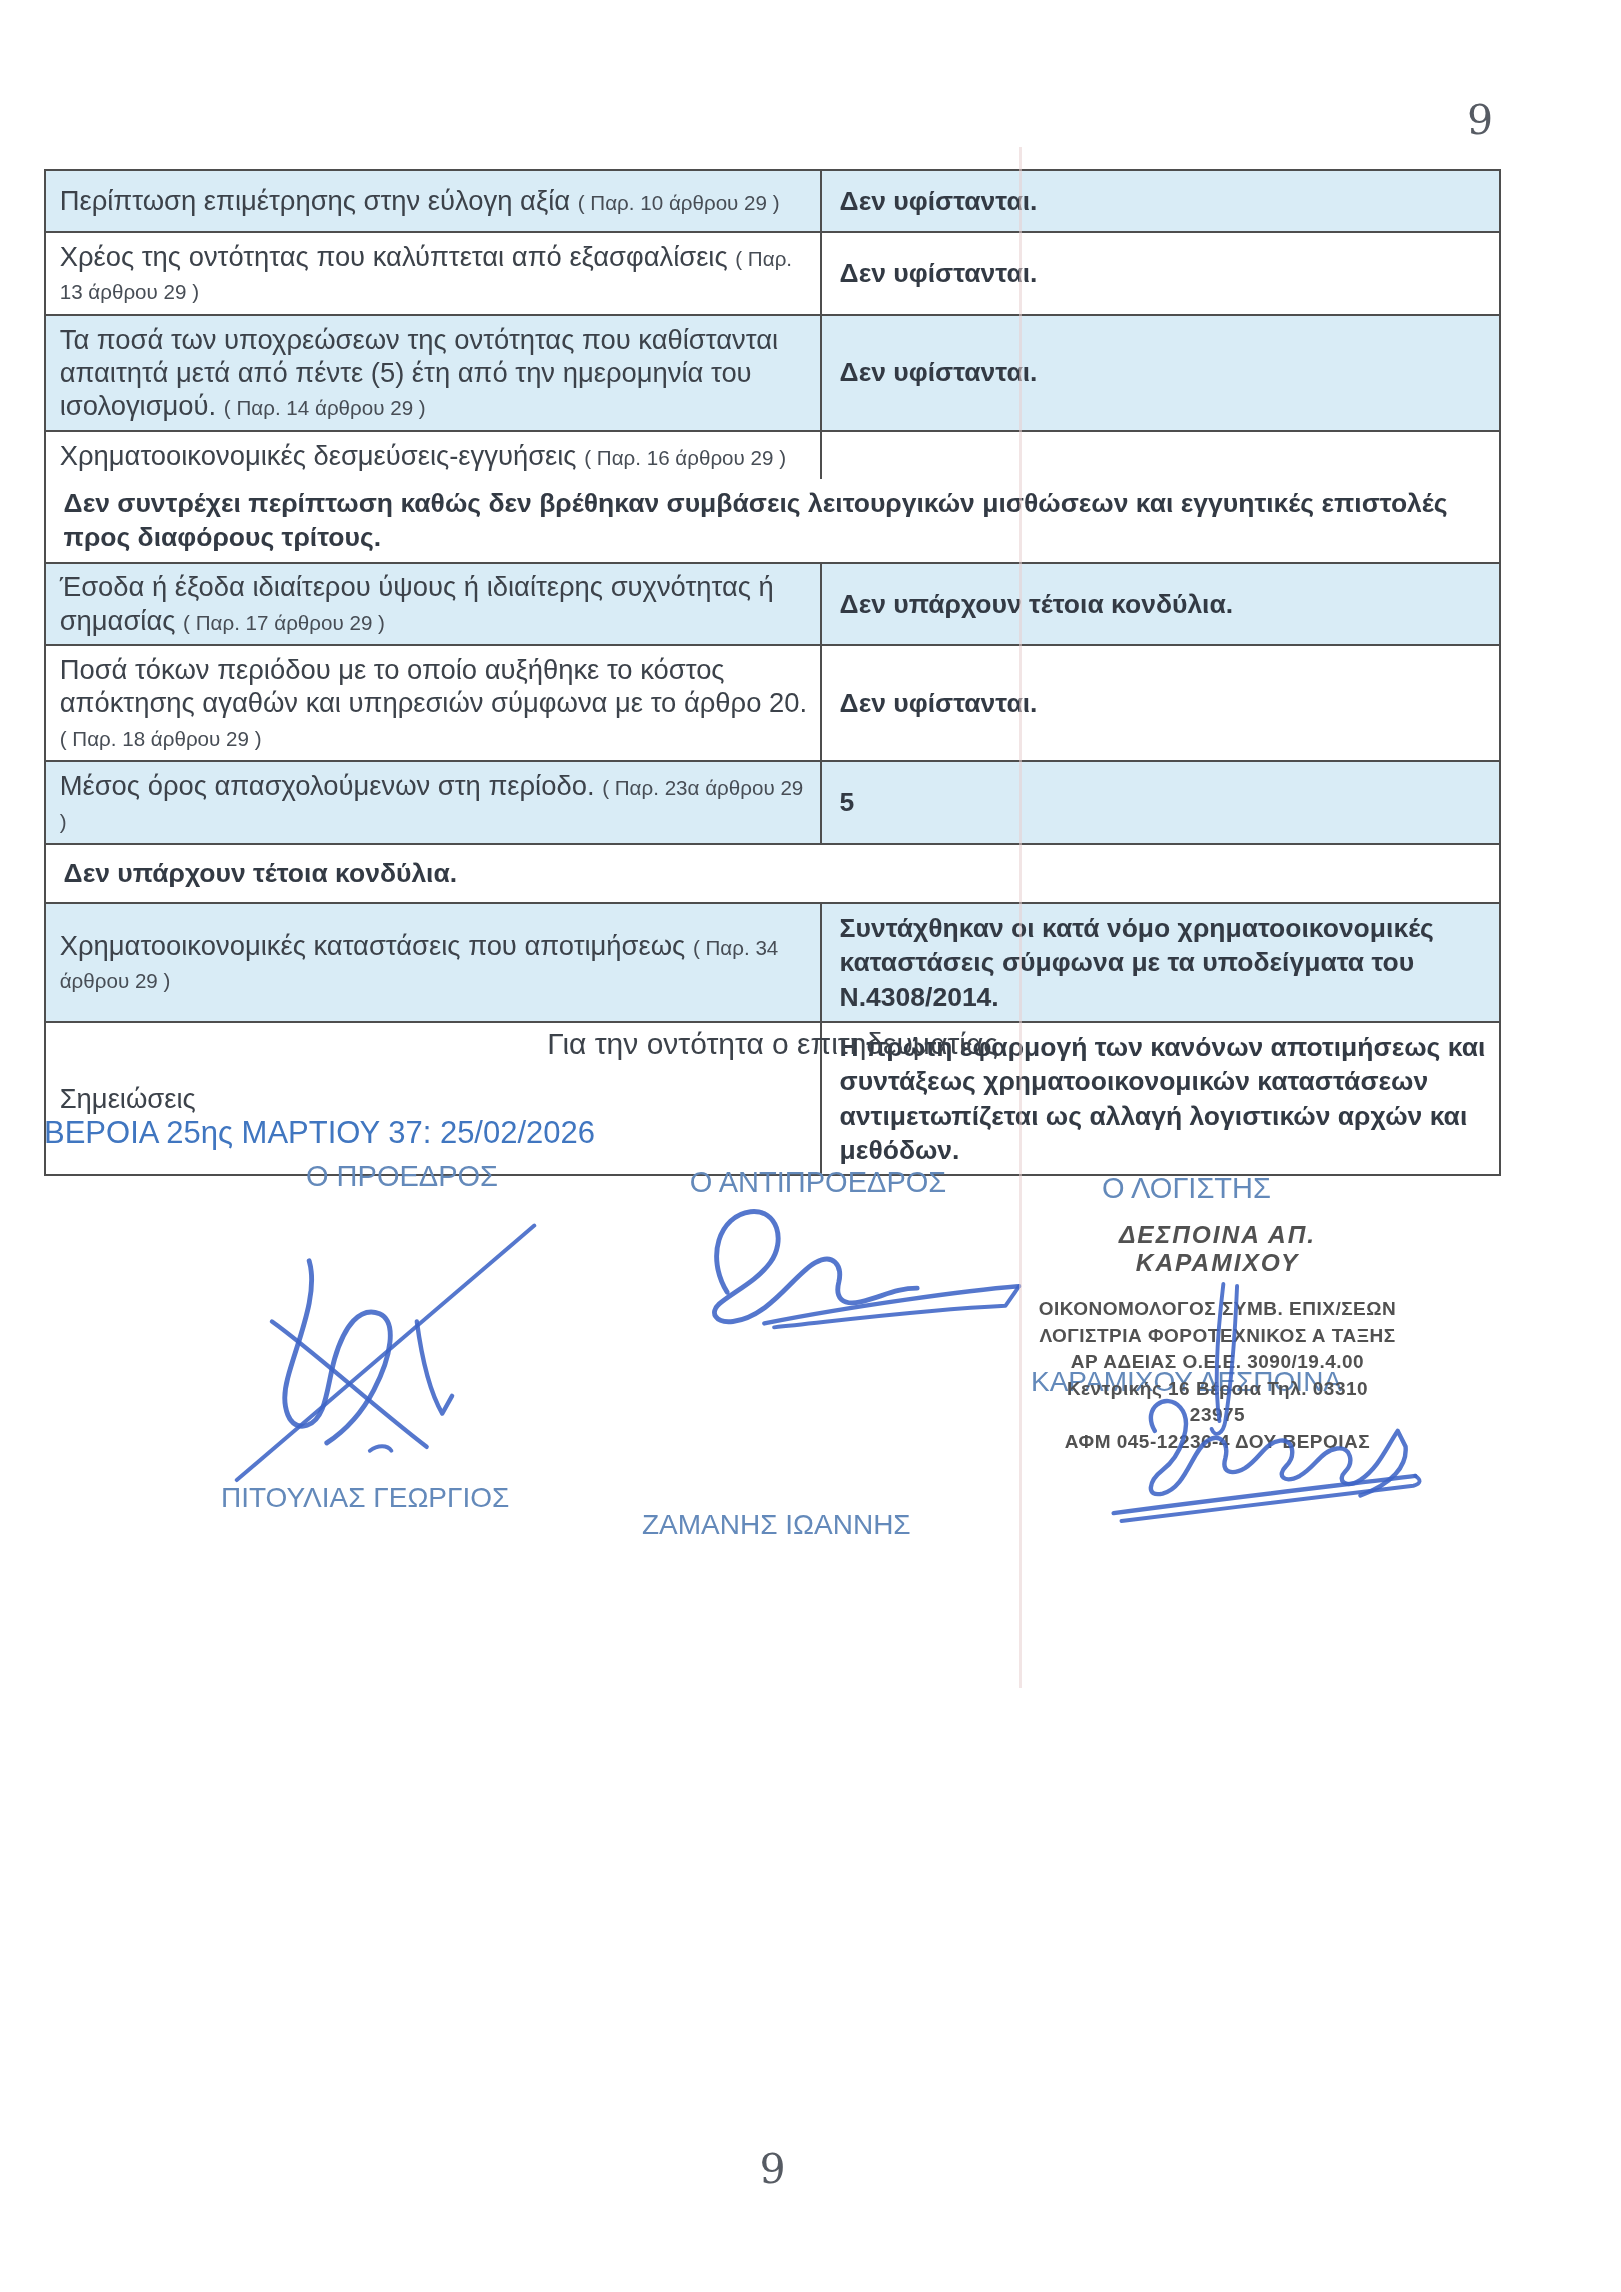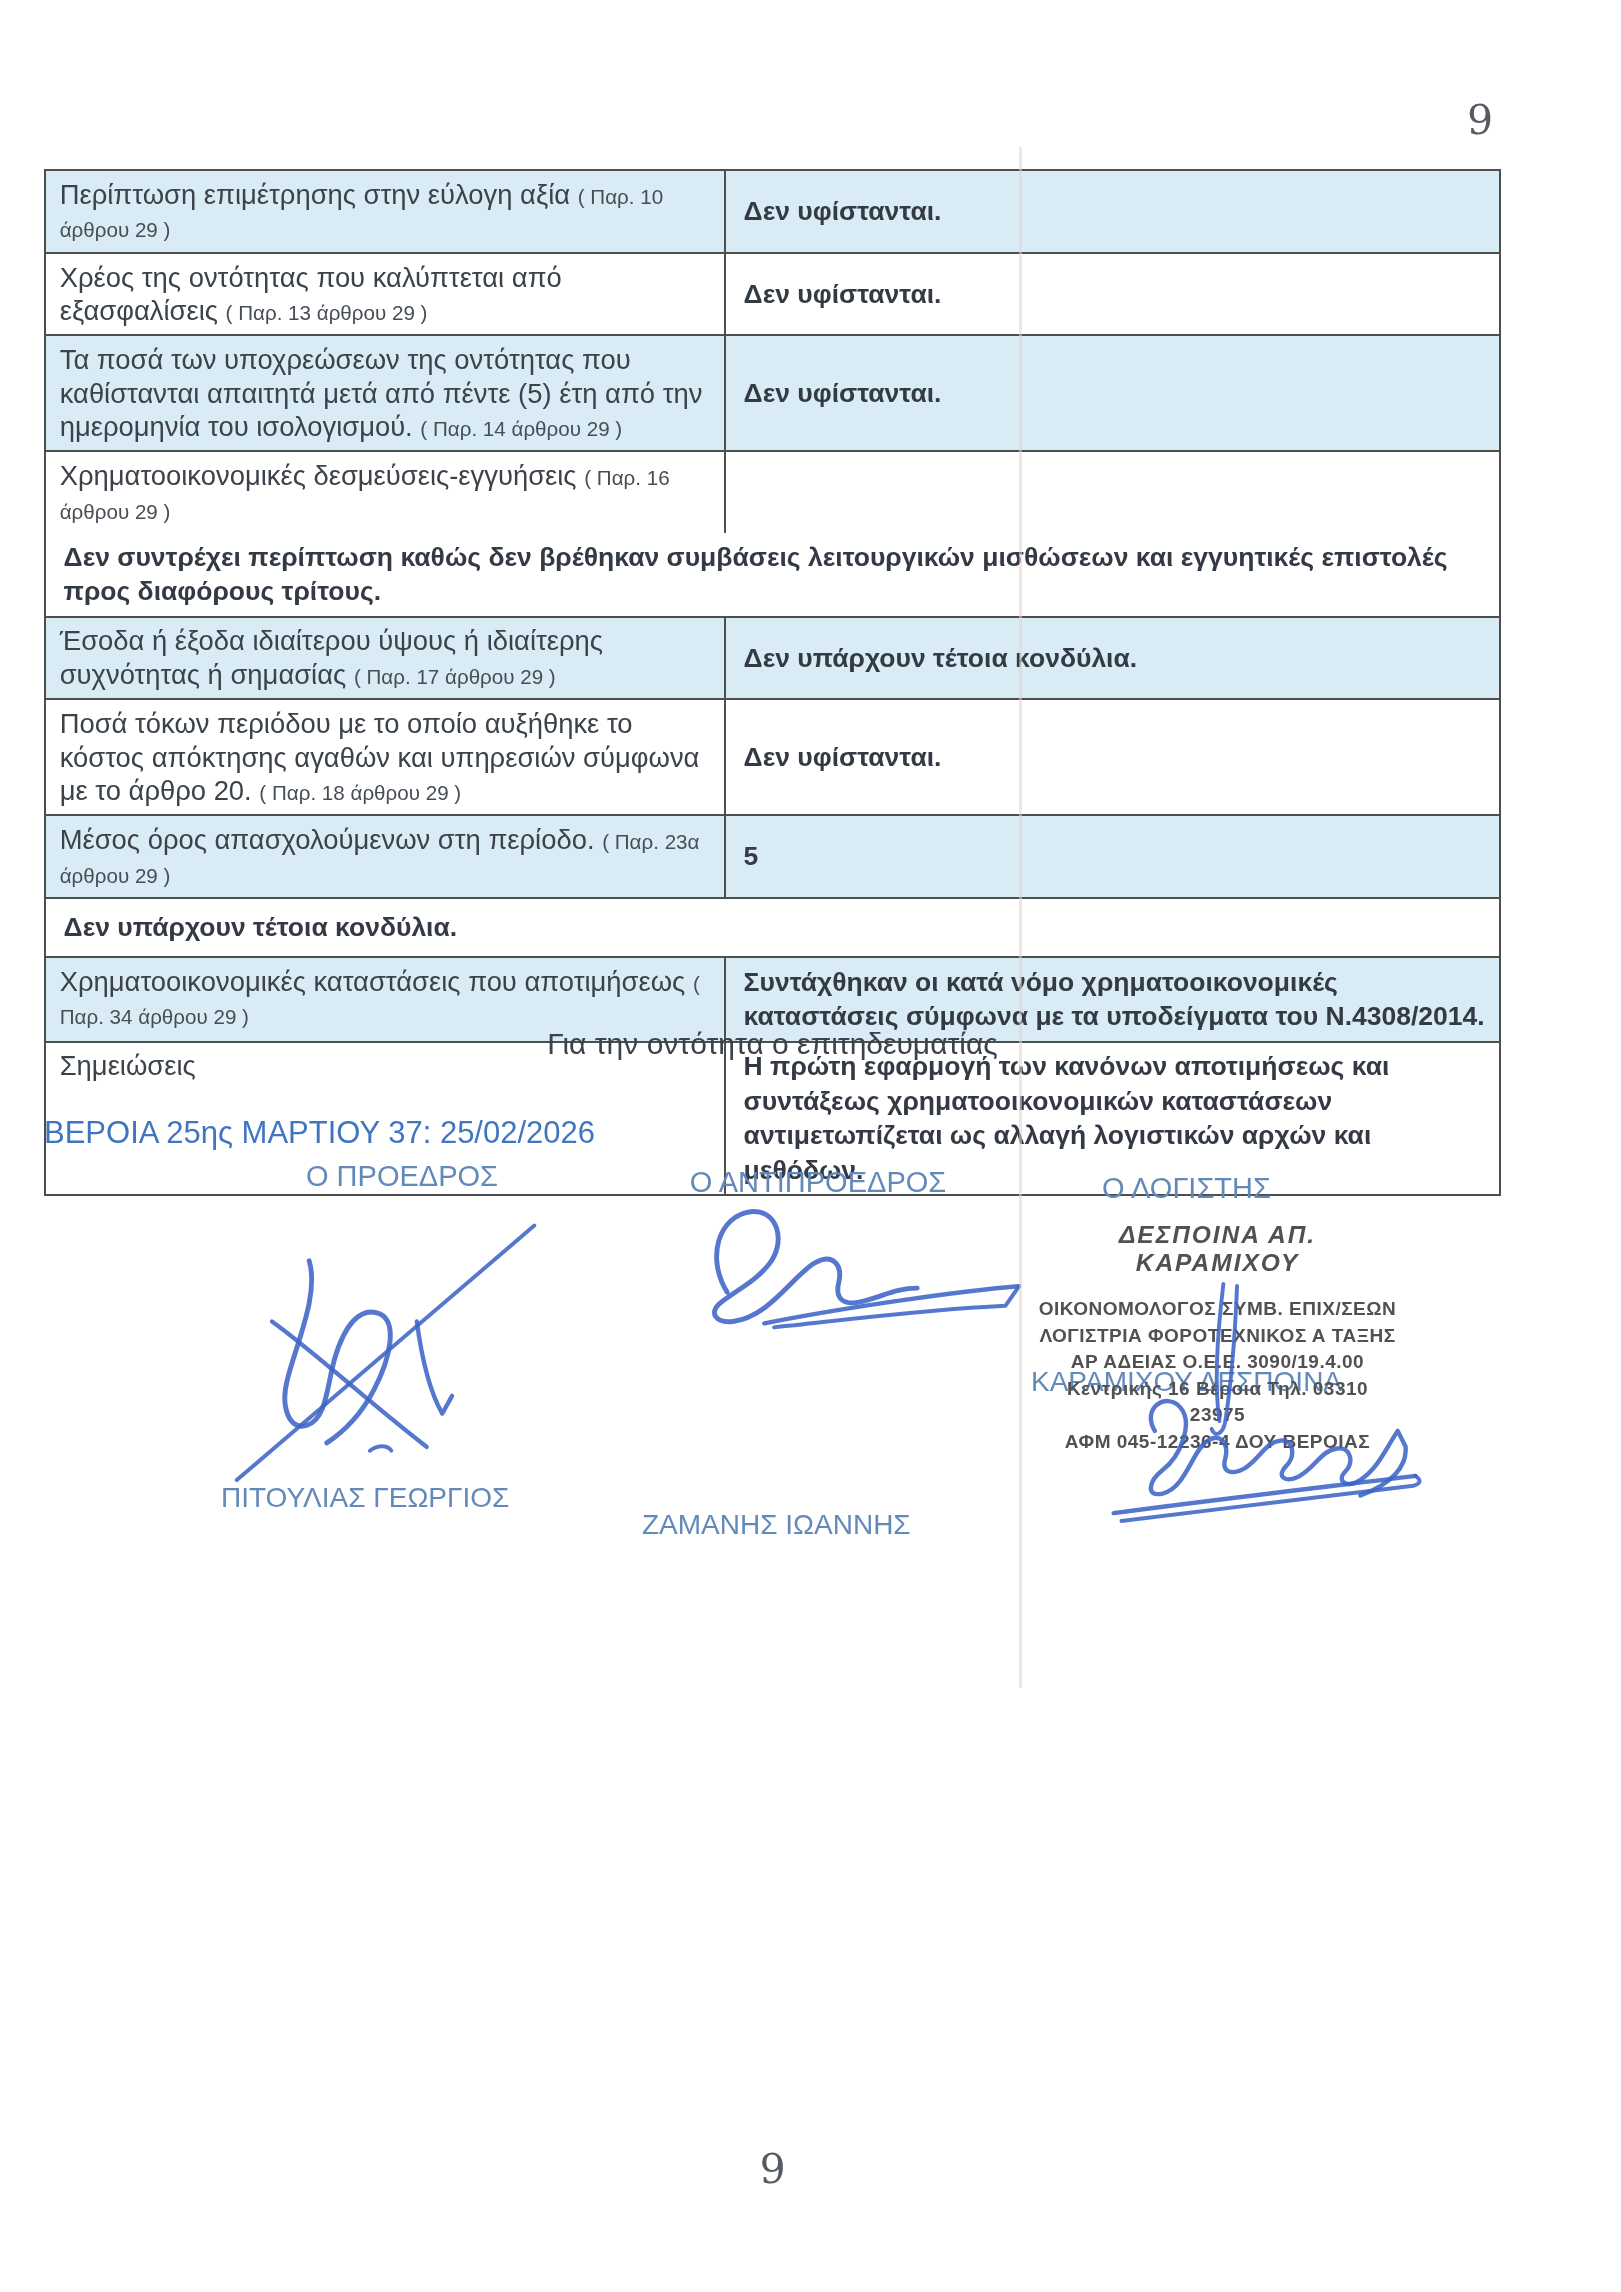--- a/index.html
+++ b/index.html
@@ -21,22 +21,22 @@
 
   
   .notes-table{
     position:absolute; left:44px; top:169px; width:1457px;
     border:2px solid var(--table_border); box-sizing:border-box;
   }
   .t-row{ display:flex; align-items:stretch; border-bottom:2px solid var(--table_border); box-sizing:border-box; background:#fff;}
   .t-row:last-child{ border-bottom:none; }
   .t-row.shaded{ background:var(--row_shade); }
   .t-left{
-    width:680px; box-sizing:border-box; border-right:2px solid var(--table_border);
-    padding:6.9px 9.8px 6.9px 13.7px; display:flex; flex-direction:column; justify-content:flex-start;
+    width:776px; box-sizing:border-box; border-right:2px solid var(--table_border);
+    padding:6.9px 9.8px 6.9px 13.7px; display:flex; flex-direction:column; justify-content:center;
     font-size:27.4px; line-height:1.22; color:var(--ink);
   }
   .t-left .ref{ font-size:20.6px; color:#474d55; }
   .t-right{
     flex:1; box-sizing:border-box; padding:6.9px 13.7px 6.9px 17.6px;
     display:flex; flex-direction:column; justify-content:center;
     font-size:26.5px; font-weight:bold; line-height:1.3; color:var(--answer_ink);
   }
 
   

